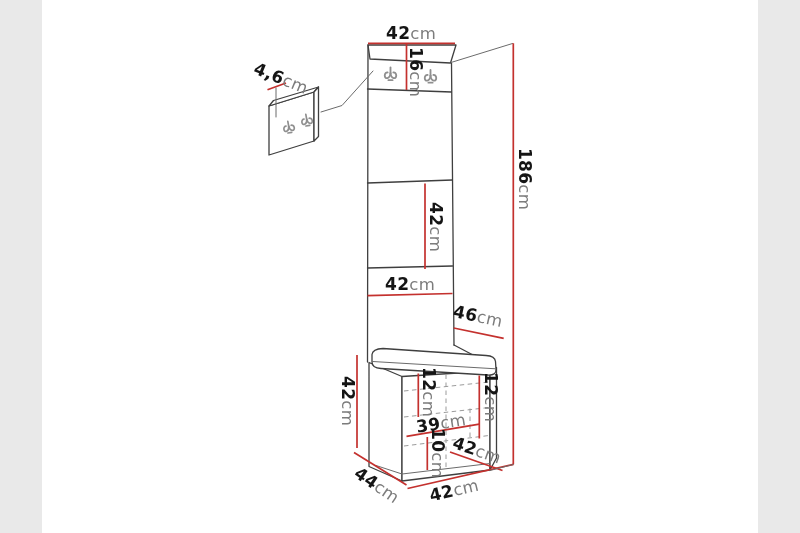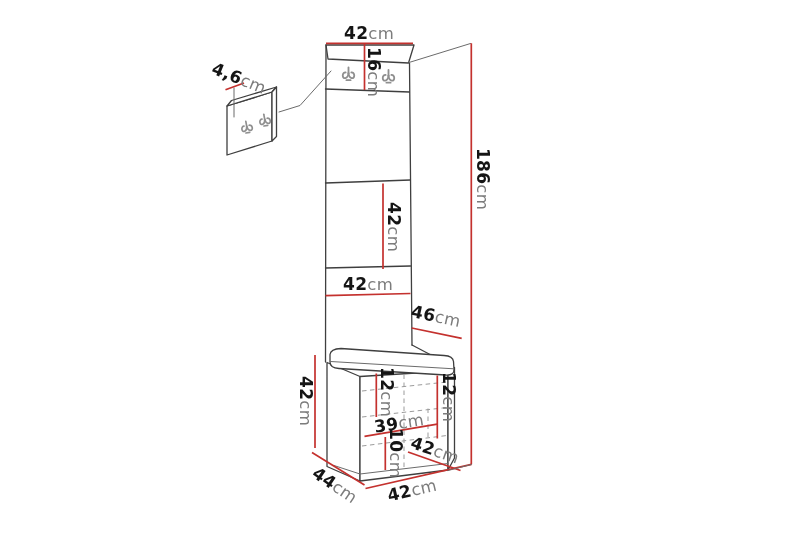--- a/index.html
+++ b/index.html
@@ -1,17 +1,17 @@
 <!DOCTYPE html>
 <html style="--dimension-line: #c4312e; --outline: #3f3f3f; --dashed: #9b9b9b; --hook: #8f8f8f; --number-text: #151515; --unit-text: #7c7c7c; --background: #ffffff;"><head>
 <meta charset="utf-8">
 <style>
   html,body{margin:0;padding:0;background:#e9e9e9;}
   .stage{
-    width:800px;height:533px;position:relative;margin:0 auto;
+    width:716px;height:533px;position:relative;margin:0 auto;
     background:var(--background,#ffffff);
     font-family:"DejaVu Sans", sans-serif;
     overflow:hidden;
   }
   svg{display:block}
   .outline{fill:none;stroke:var(--outline,#3f3f3f);stroke-width:1.3;stroke-linejoin:round;stroke-linecap:round;}
   .outline-thin{fill:none;stroke:#6b6b6b;stroke-width:1;stroke-linecap:round;}
   .face{fill:#ffffff;stroke:var(--outline,#3f3f3f);stroke-width:1.3;stroke-linejoin:round;}
   .dashed{fill:none;stroke:var(--dashed,#9b9b9b);stroke-width:1;stroke-dasharray:4.5,3.5;}
   .dim{fill:none;stroke:var(--dimension-line,#c4312e);stroke-width:1.7;stroke-linecap:butt;}

